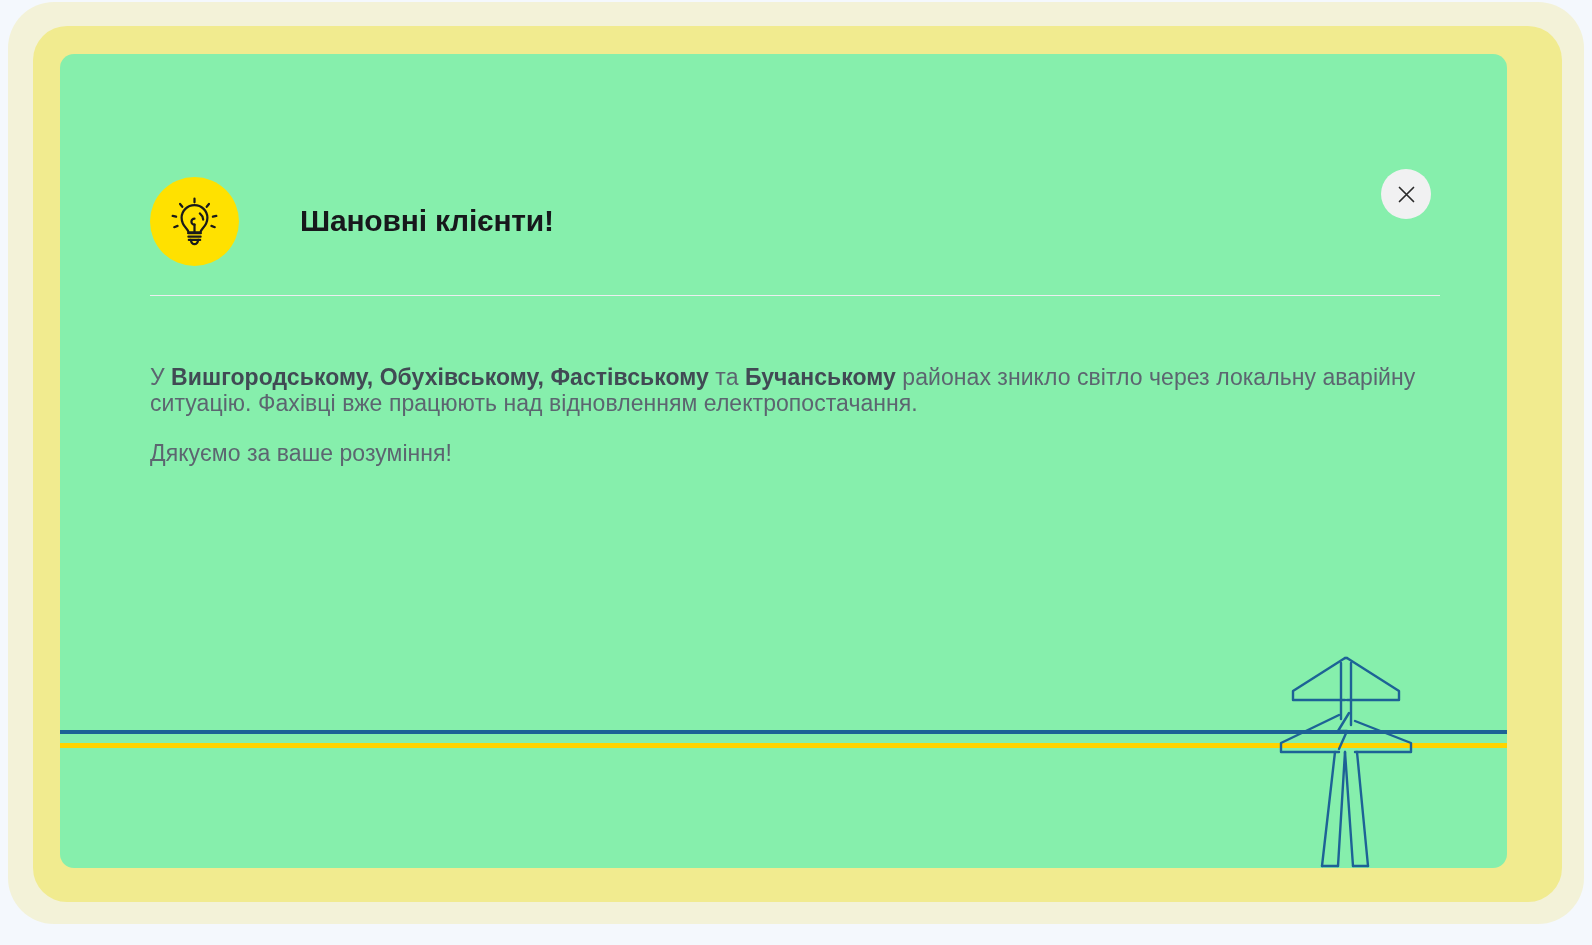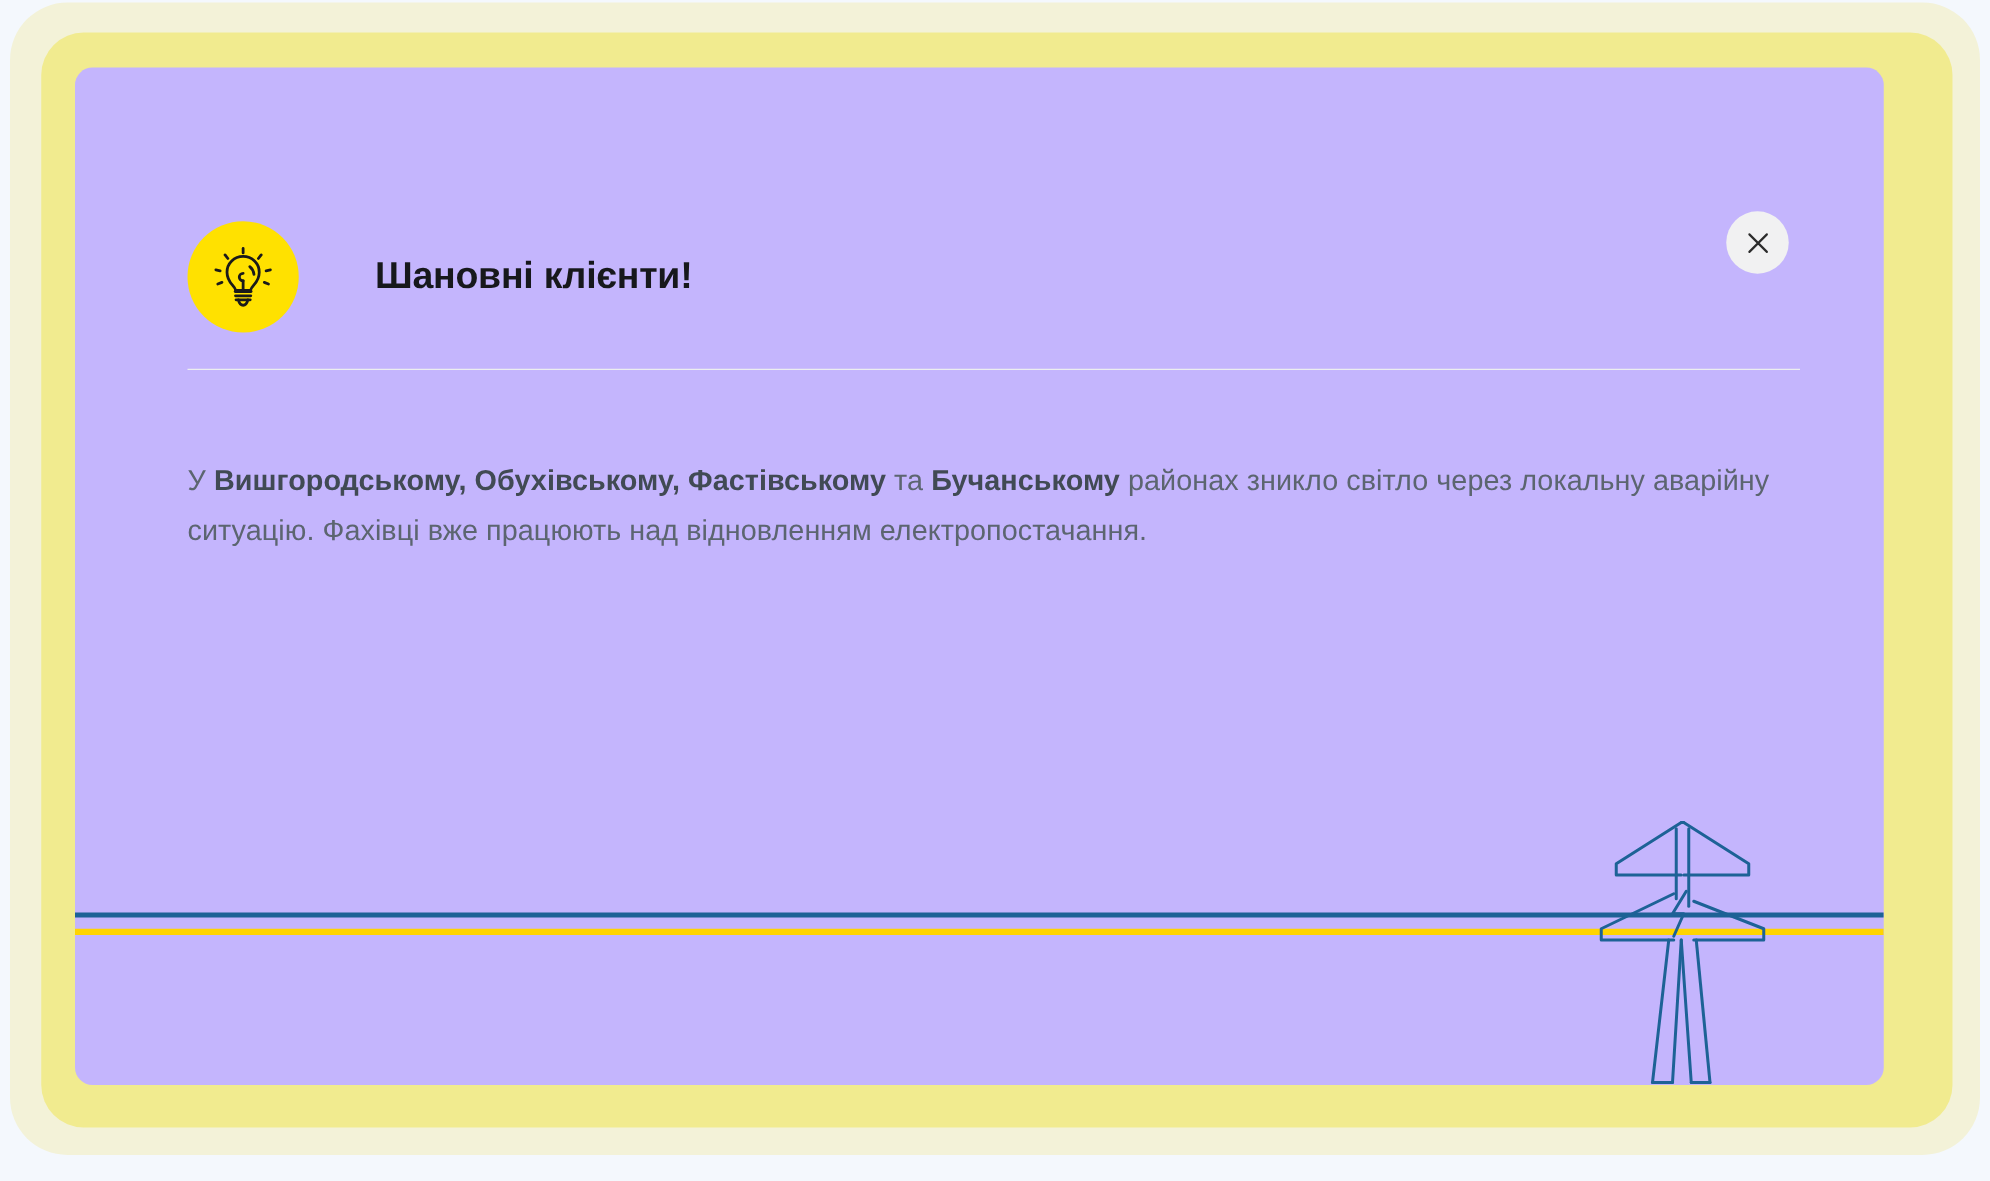--- a/index.html
+++ b/index.html
@@ -37,21 +37,21 @@
     border-radius: 34px;
   }
 
   
   .card {
     position: absolute;
     left: 60px;
     top: 54px;
     width: 1447px;
     height: 814px;
-    background: #c4b5fd;
+    background: #86efac;
     border-radius: 14px;
     overflow: hidden;
   }
 
   
   .card-header {
     position: absolute;
     left: 0;
     top: 0;
     width: 100%;
@@ -112,21 +112,21 @@
   
   .card-body {
     position: absolute;
     left: 90px;
     top: 310px;
     width: 1300px;
   }
 
   .para {
     font-size: 23px;
-    line-height: 40px;
+    line-height: 26px;
     color: #5c6570;
     margin-bottom: 24px;
     letter-spacing: 0.05px;
   }
   .para:last-child { margin-bottom: 0; }
 
   .para b { color: #414a54; font-weight: bold; }
 
   
   .line-blue {
@@ -192,20 +192,21 @@
       <svg width="17" height="17" viewBox="0 0 17 17">
         <path d="M1.5 1.5 L15.5 15.5 M15.5 1.5 L1.5 15.5" stroke="#2b2b2b" stroke-width="1.7" stroke-linecap="round"></path>
       </svg>
     </button>
 
     <div class="divider"></div>
   </div>
 
   <div class="card-body">
     <p class="para"><span>У </span><b>Вишгородському, Обухівському, Фастівському</b><span> та </span><b>Бучанському</b><span> районах зникло світло через локальну аварійну ситуацію. Фахівці вже працюють над відновленням електропостачання.</span></p>
+    <p class="para"><span>Дякуємо за ваше розуміння!</span></p>
   </div>
 
   <div class="line-blue"></div>
   <div class="line-yellow"></div>
 
   <div class="pylon">
     <svg width="140" height="215" viewBox="0 0 140 215" fill="none" stroke="#1d6296" stroke-width="2.4" stroke-linejoin="round" stroke-linecap="round">
 
       <path d="M70 5 L18 38 L18 47 L70 47"></path>
 

